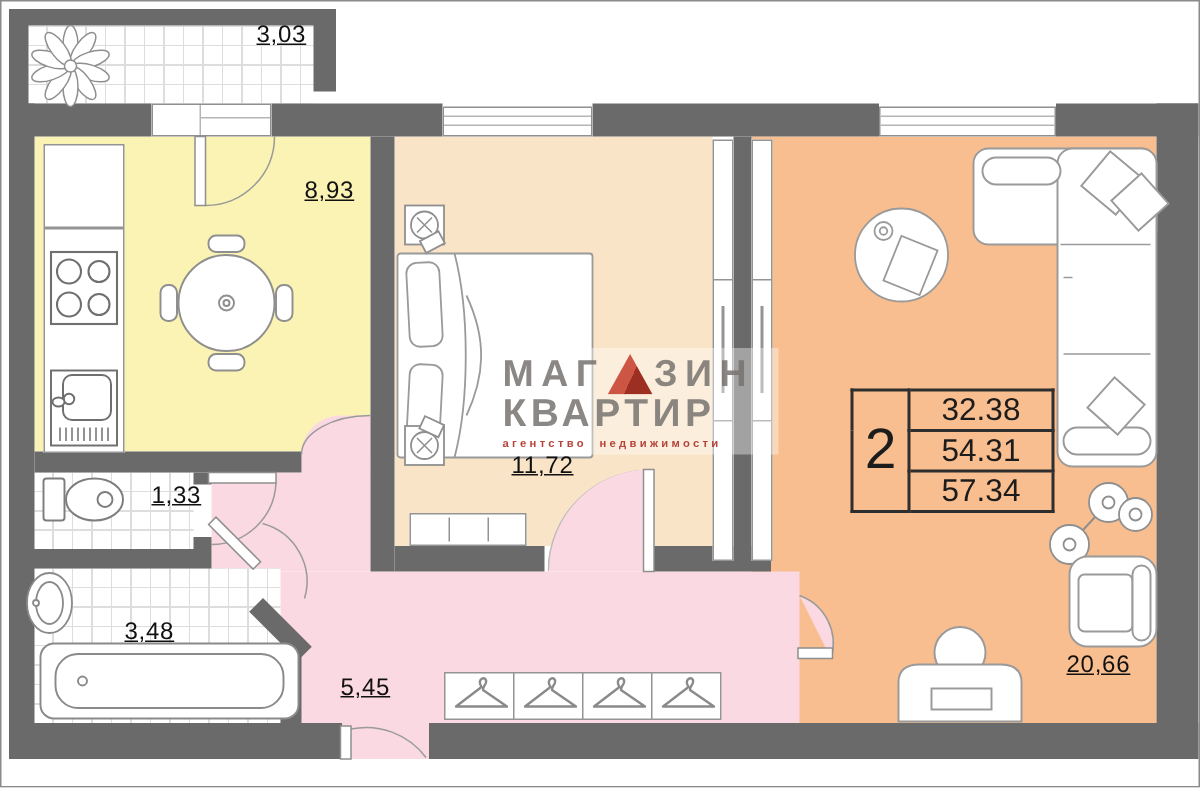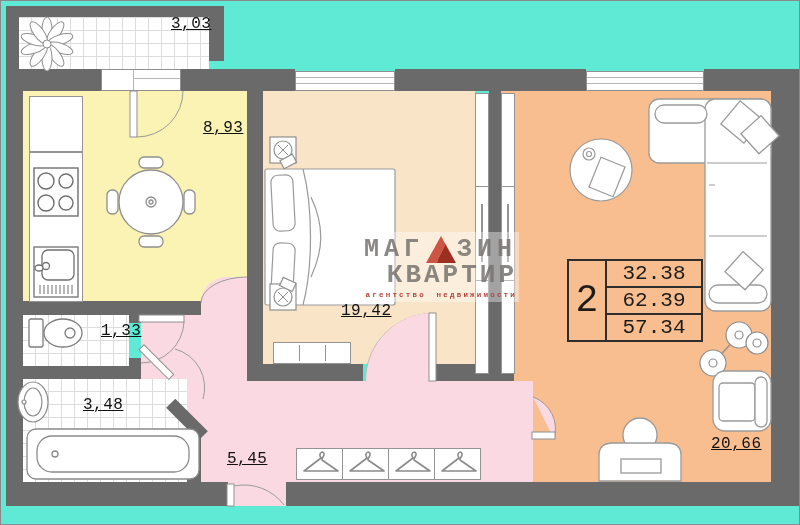--- a/index.html
+++ b/index.html
@@ -1,29 +1,29 @@
 <!DOCTYPE html>
 <html><head>
 <meta charset="utf-8">
 <style>
   html,body{margin:0;padding:0;background:#e9e9e9;}
-  .frame{position:relative;width:798px;height:523px;border:1px solid #8a8a8a;background:#5eead4;
-         font-family:Liberation Mono, monospace;overflow:hidden;}
+  .frame{position:relative;width:798px;height:523px;border:1px solid #8a8a8a;background:#ffffff;
+         font-family:Liberation Sans, sans-serif;overflow:hidden;}
   .wall{position:absolute;background:#6a6a6a;}
   .room{position:absolute;}
   .tiles{background-color:#fff;
     background-image:repeating-linear-gradient(0deg,transparent 0 12px,#ddd 12px 13px),
                      repeating-linear-gradient(90deg,transparent 0 12px,#ddd 12px 13px);}
   .win{position:absolute;background:#fff;border:1px solid #8f8f8f;box-sizing:border-box;}
   .win .mull{position:absolute;background:#b5b5b5;}
   .area-label{position:absolute;font-size:16px;color:#111;text-decoration:underline;letter-spacing:.5px;}
   .furn{position:absolute;}
   .box{position:absolute;background:#fff;border:1px solid #949494;box-sizing:border-box;}
   svg{display:block;overflow:visible;}
-  .wm{position:absolute;left:332px;top:231px;width:182px;display:flex;flex-direction:column;align-items:flex-end;
+  .wm{position:absolute;left:332px;top:231px;width:182px;display:flex;flex-direction:column;align-items:flex-start;
       background:rgba(255,255,255,.38);padding:4px 2px 3px;}
   .wm-l1{display:flex;align-items:flex-end;font-weight:bold;font-size:25px;letter-spacing:5px;color:rgba(118,114,110,.85);line-height:1;}
   .wm-tri{width:30px;height:27px;margin:0 1px -1px 2px;
       clip-path:polygon(50% 0,100% 100%,0 100%);
       background:linear-gradient(115deg,#cd5543 55%,#9d2f22 55%);}
   .wm-l2{font-weight:bold;font-size:26px;letter-spacing:3px;color:rgba(118,114,110,.85);line-height:1.05;}
   .wm-l3{font-weight:bold;font-size:7.5px;letter-spacing:2.2px;word-spacing:4px;color:#b5443b;margin-top:2px;}
   table.info{position:absolute;left:566px;top:258px;border-collapse:collapse;color:#1c1c1c;}
   table.info td{border:2px solid #2e2e2e;background:transparent;text-align:center;padding:0 6px;}
   td.cnt{font-size:38px;width:24px;}
@@ -280,34 +280,34 @@
   <svg class="furn" style="left:24px;top:426px;" width="178" height="56">
     <g fill="#fff" stroke="#8a8a8a" stroke-width="1.3">
       <rect x="2" y="2" width="172" height="50" rx="9"></rect>
       <rect x="12" y="9" width="152" height="36" rx="15"></rect>
       <circle cx="30" cy="27" r="3"></circle>
     </g>
   </svg>
 
   <div class="area-label" style="left:170px;top:14px;">3,03</div>
   <div class="area-label" style="left:202px;top:118px;">8,93</div>
-  <div class="area-label" style="left:340px;top:301px;">19,42</div>
+  <div class="area-label" style="left:340px;top:301px;">11,72</div>
   <div class="area-label" style="left:100px;top:321px;">1,33</div>
-  <div class="area-label" style="left:82px;top:395px;">3,48</div>
+  <div class="area-label" style="left:82px;top:412px;">3,48</div>
   <div class="area-label" style="left:226px;top:449px;">5,45</div>
   <div class="area-label" style="left:710px;top:434px;">20,66</div>
 
   <table class="info">
     <tbody>
         <tr>
       <td class="cnt" rowspan="3">2</td>
       <td class="ar">32.38</td>
     </tr>
     <tr>
-          <td class="ar">62.39</td>
+          <td class="ar">54.31</td>
         </tr>
     <tr>
           <td class="ar">57.34</td>
         </tr>
   </tbody>
     </table>
 
   <div class="wm">
     <div class="wm-l1">
       <span>МАГ</span>

